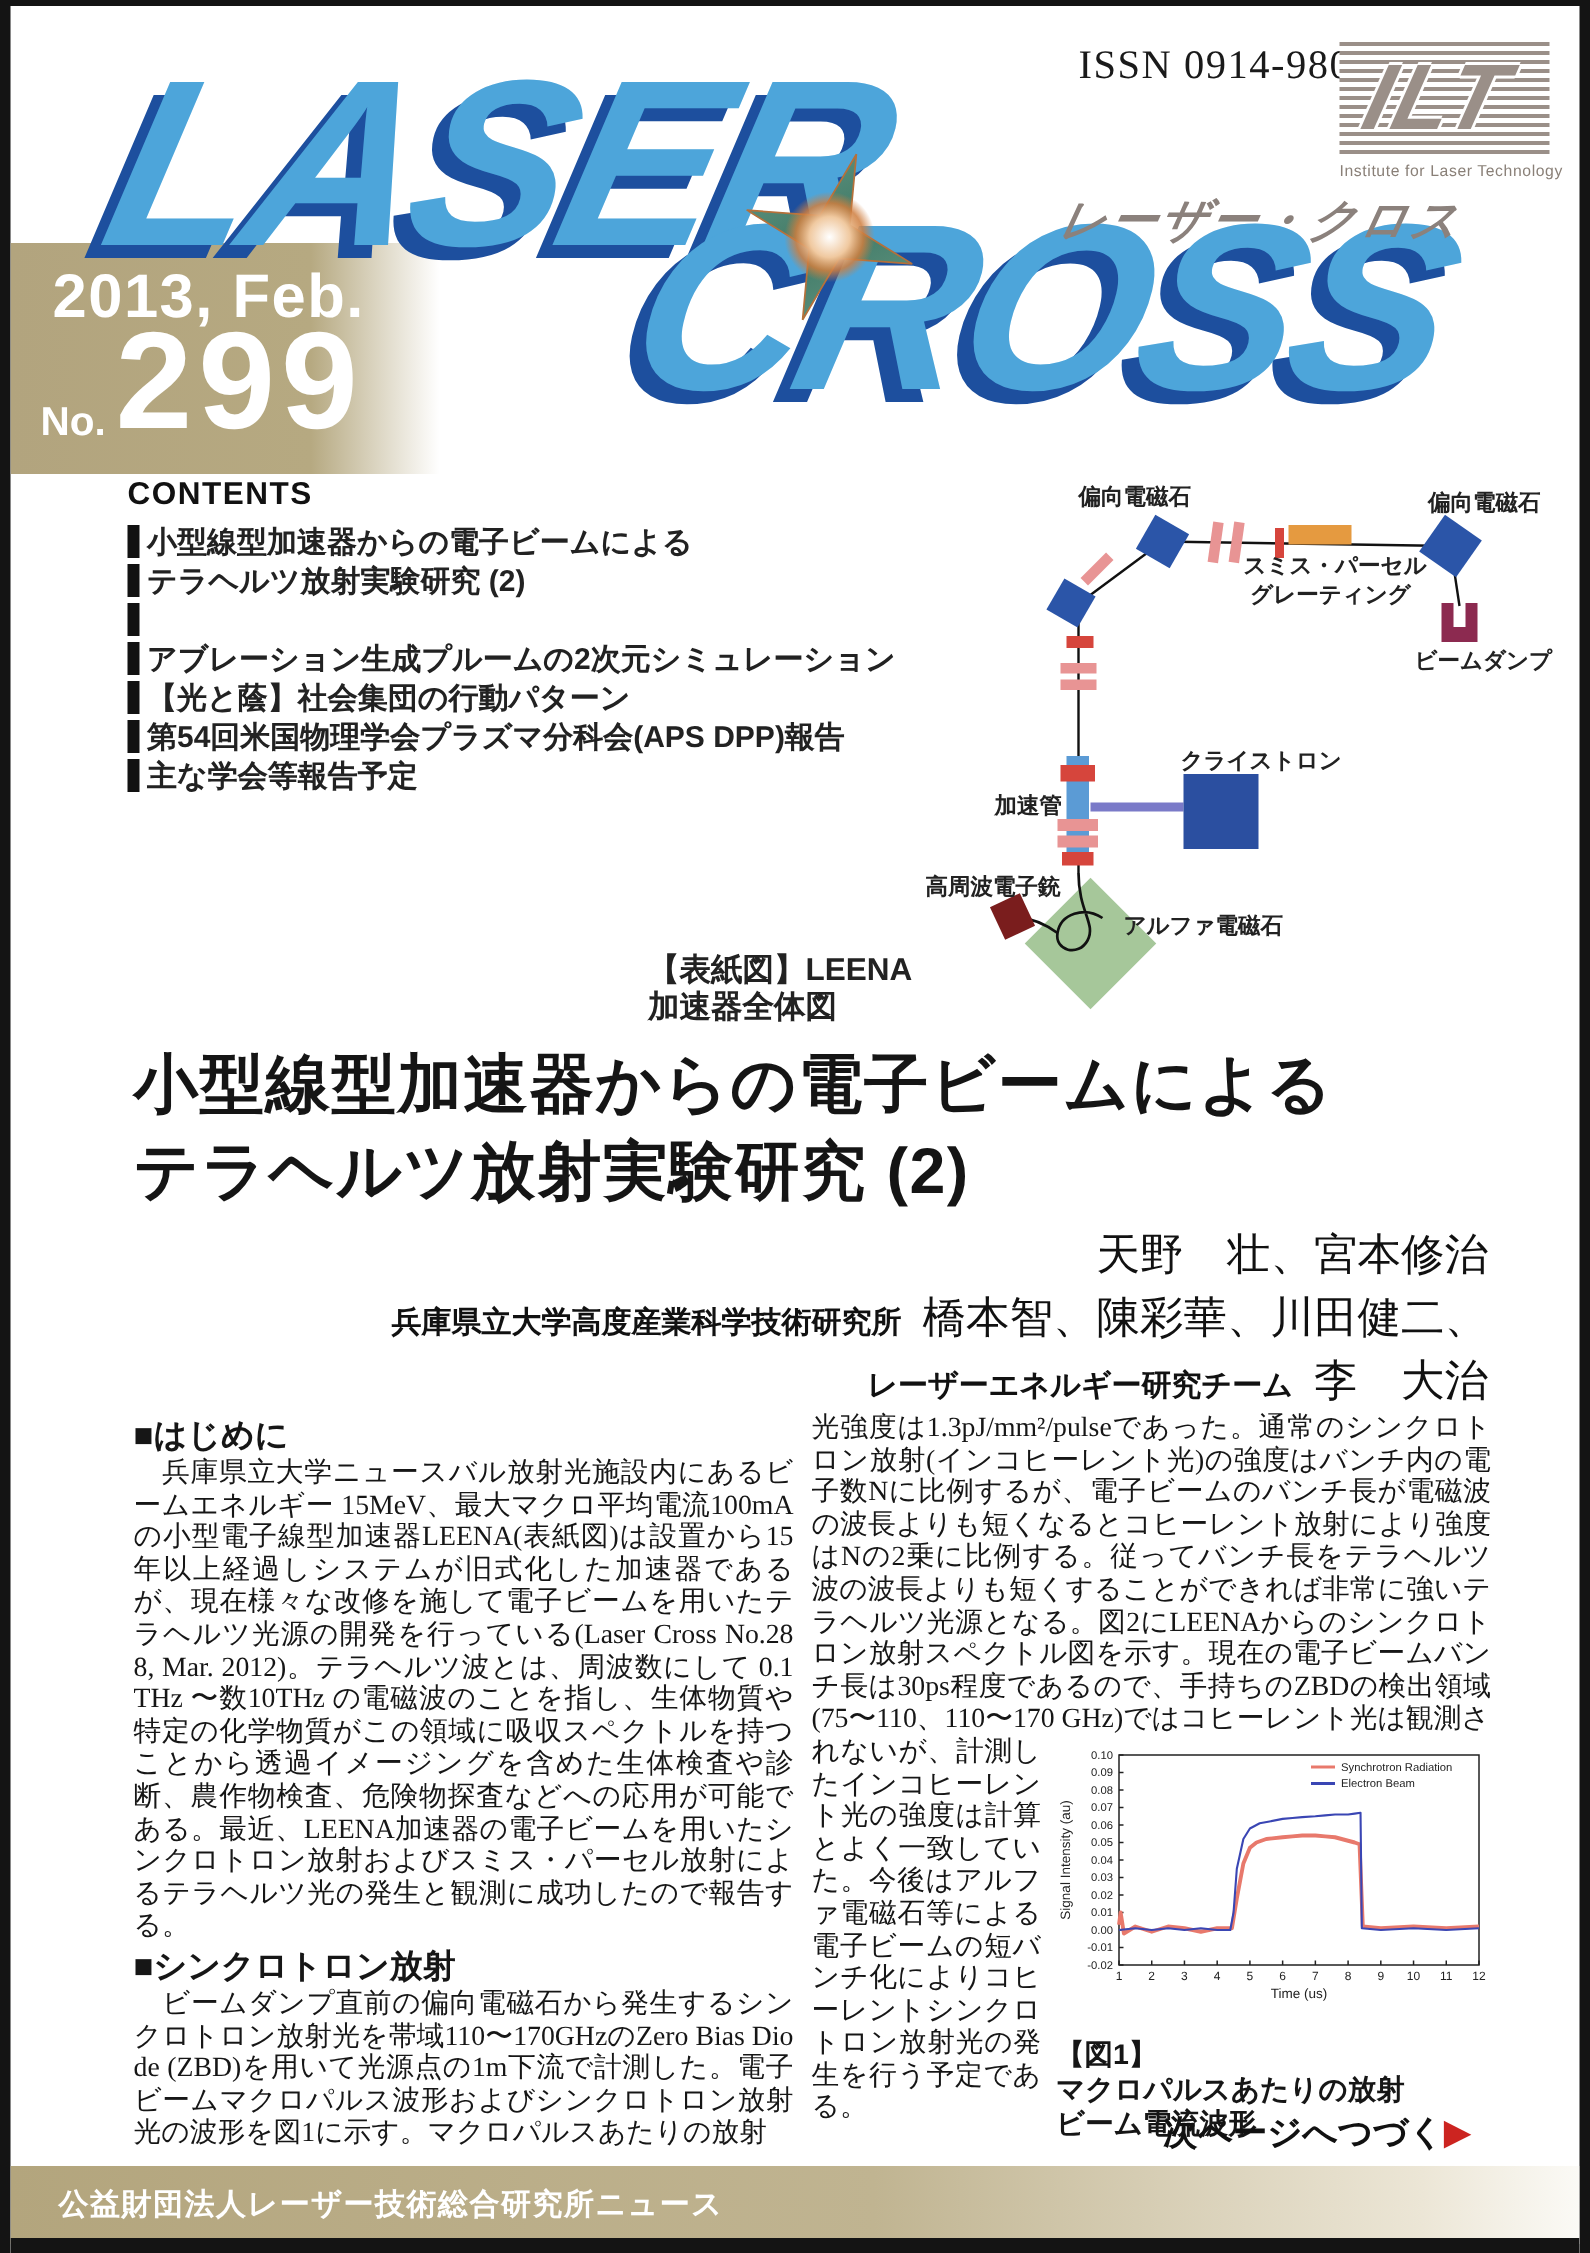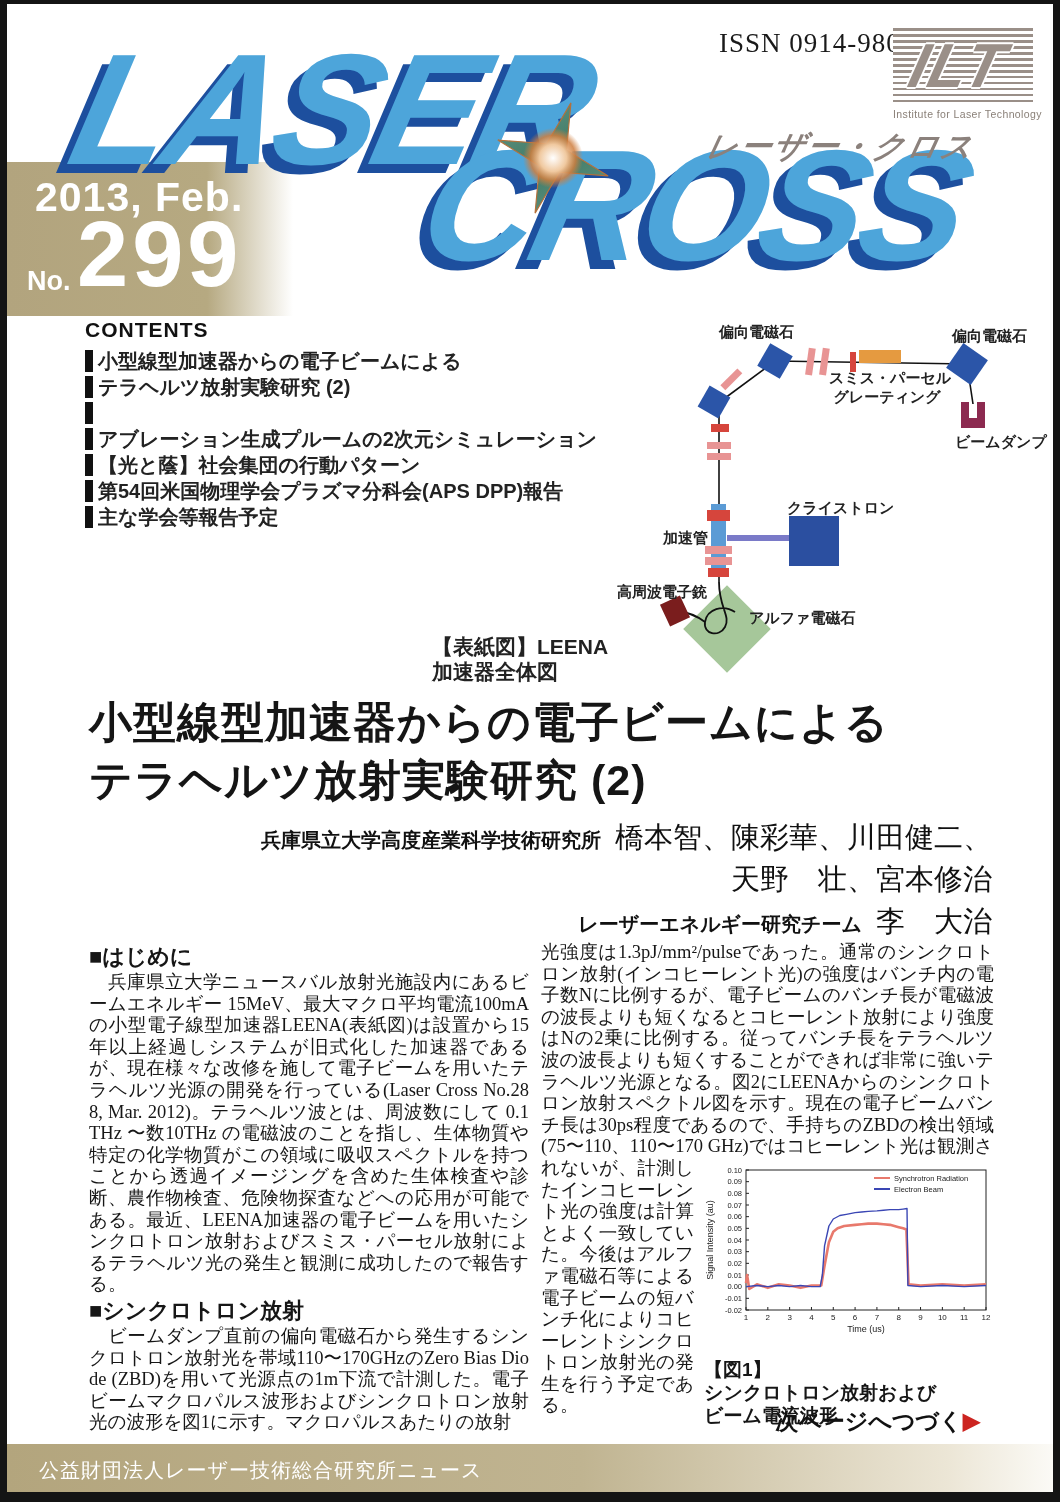--- a/index.html
+++ b/index.html
@@ -56,21 +56,21 @@
   .sec-head { font-family:"Liberation Sans","DejaVu Sans",sans-serif; font-size:22px; font-weight:900; line-height:30px; text-align:left; }
   .fig1 { float:right; width:290px; margin:4px 0 2px 10px; }
   .fig1-caption { font-family:"Liberation Sans","DejaVu Sans",sans-serif; font-size:19px; font-weight:700;
                   line-height:23px; margin-top:8px; text-align:left; word-break:keep-all; }
   .continue { position:absolute; right:72px; top:1402px; font-size:23px; font-weight:900;text-align:center; }
   .continue .arrow { color:#cc2420; font-size:24px; }
   
   .footer-bar { position:absolute; left:0; top:1440px; width:1046px; height:52px;
       background:linear-gradient(to right,#b3a57d 0%,#c0b491 55%,#ece6d6 90%,#fbfaf6 100%);
       line-height:52px; padding-left:32px; }
-  .footer-text { color:#fff; font-weight:400; font-size:20px; letter-spacing:1px; }
+  .footer-text { color:#fff; font-weight:700; font-size:20px; letter-spacing:1px; }
   .bottom-strip { position:absolute; left:0; top:1488px; width:1046px; height:10px; background:#141414; }
 </style>
 </head>
 <body>
 
 <div class="page">
 
   <div class="issn">ISSN  0914-9805</div>
 
   <div class="ilt-box">
@@ -180,41 +180,41 @@
       <rect x="182" y="202" width="50" height="50" fill="#2b4fa0"></rect>
 
       <rect x="57" y="285" width="22" height="24" transform="rotate(-25 68 297)" fill="#7a1d1d"></rect>
     </svg>
     <div class="d-label" style="left:112px; top:8px;">偏向電磁石</div>
     <div class="d-label" style="left:345px; top:12px;">偏向電磁石</div>
     <div class="d-label" style="left:222px; top:54px; width:116px; text-align:center;">
       <div>スミス・パーセル</div>
       <div>グレーティング</div>
     </div>
-    <div class="d-label" style="left:348px; top:118px;">ビームダンプ</div>
+    <div class="d-label" style="left:336px; top:118px;font-family:Liberation Mono, monospace;">ビームダンプ</div>
     <div class="d-label" style="left:180px; top:184px;">クライストロン</div>
     <div class="d-label" style="left:56px;  top:214px;">加速管</div>
     <div class="d-label" style="left:10px;  top:268px;">高周波電子銃</div>
     <div class="d-label" style="left:142px; top:294px;">アルファ電磁石</div>
   </div>
 
   <div class="cover-caption">
     <div>【表紙図】LEENA</div>
     <div>加速器全体図</div>
   </div>
 
   <div class="title title-1">小型線型加速器からの電子ビームによる</div>
   <div class="title title-2">テラヘルツ放射実験研究 (2)</div>
 
   <div class="authors">
     <div class="a-row">
+      <span class="a-names">天野　壮、宮本修治</span>
+    </div>
+    <div class="a-row">
       <span class="a-affil">兵庫県立大学高度産業科学技術研究所</span><span class="a-names">橋本智、陳彩華、川田健二、</span>
-    </div>
-    <div class="a-row">
-      <span class="a-names">天野　壮、宮本修治</span>
     </div>
     <div class="a-row">
       <span class="a-affil">レーザーエネルギー研究チーム</span><span class="a-names">李　大治</span>
     </div>
   </div>
 
   <div class="body">
     <div class="col col-left">
       <div class="sec-head">■はじめに</div>
       <div>　兵庫県立大学ニュースバル放射光施設内にあるビームエネルギー 15MeV、最大マクロ平均電流100mAの小型電子線型加速器LEENA(表紙図)は設置から15年以上経過しシステムが旧式化した加速器であるが、現在様々な改修を施して電子ビームを用いたテラヘルツ光源の開発を行っている(Laser Cross No.288, Mar. 2012)。テラヘルツ波とは、周波数にして 0.1THz 〜数10THz の電磁波のことを指し、生体物質や特定の化学物質がこの領域に吸収スペクトルを持つことから透過イメージングを含めた生体検査や診断、農作物検査、危険物探査などへの応用が可能である。最近、LEENA加速器の電子ビームを用いたシンクロトロン放射およびスミス・パーセル放射によるテラヘルツ光の発生と観測に成功したので報告する。</div>
@@ -279,21 +279,21 @@
             <text x="162" y="170" text-anchor="middle" font-size="9" font-family="Liberation Sans, sans-serif" fill="#222">Time (us)</text>
             <text x="9" y="78" text-anchor="middle" font-size="9" font-family="Liberation Sans, sans-serif" fill="#222" transform="rotate(-90 9 78)">Signal Intensity (au)</text>
             <polyline points="42,121.16666666666667 43.09090909090909,113 45.27272727272727,127 52.90909090909091,122.33333333333333 63.81818181818182,125.83333333333333 74.72727272727272,122.33333333333333 85.63636363636364,123.5 96.54545454545455,125.83333333333333 107.45454545454545,123.5 117.27272727272728,123.5 120.54545454545453,103.66666666666667 124.9090909090909,80.33333333333334 129.27272727272728,69.83333333333333 133.63636363636363,66.33333333333333 140.1818181818182,64 151.0909090909091,62.83333333333334 157.63636363636363,62.25 164.1818181818182,61.66666666666667 172.9090909090909,61.66666666666667 179.45454545454547,62.25 186,62.83333333333334 194.72727272727272,65.16666666666667 199.09090909090907,66.33333333333333 202.36363636363635,67.5 204.54545454545453,122.33333333333333 216.54545454545456,123.5 238.36363636363637,122.33333333333333 260.1818181818182,123.5 282,122.33333333333333" fill="none" stroke="#e8796c" stroke-width="2.6" stroke-linejoin="round"></polyline>
             <polyline points="42,124.66666666666666 52.90909090909091,123.5 63.81818181818182,124.66666666666666 74.72727272727272,123.5 85.63636363636364,124.66666666666666 96.54545454545455,123.5 107.45454545454545,124.66666666666666 116.18181818181819,124.66666666666666 118.36363636363636,113 120.54545454545453,83.83333333333333 124.9090909090909,64 129.27272727272728,57 135.8181818181818,53.5 142.36363636363637,52.333333333333336 151.0909090909091,50.583333333333336 157.63636363636363,50 164.1818181818182,49.416666666666664 172.9090909090909,48.833333333333336 179.45454545454547,48.25 186,47.666666666666664 194.72727272727272,47.666666666666664 199.09090909090907,47.083333333333336 203.01818181818183,46.49999999999999 203.8909090909091,123.5 216.54545454545456,124.66666666666666 238.36363636363637,123.5 260.1818181818182,124.66666666666666 282,123.5" fill="none" stroke="#3a46b4" stroke-width="1.4" stroke-linejoin="round"></polyline>
             <line x1="170" y1="16" x2="186" y2="16" stroke="#e8796c" stroke-width="2"></line>
             <text x="190" y="18.6" font-size="7.5" font-family="Liberation Sans, sans-serif" fill="#222">Synchrotron Radiation</text>
             <line x1="170" y1="27" x2="186" y2="27" stroke="#3a46b4" stroke-width="2"></line>
             <text x="190" y="29.6" font-size="7.5" font-family="Liberation Sans, sans-serif" fill="#222">Electron Beam</text>
           </svg>
         <div class="fig1-caption">
-          <div>【図1】シンクロトロン放射および</div>
+          <div>【図1】マクロパルスあたりの放射</div>
           <div>ビーム電流波形</div>
         </div>
       </div>
       <div>れないが、計測したインコヒーレント光の強度は計算とよく一致していた。今後はアルファ電磁石等による電子ビームの短バンチ化によりコヒーレントシンクロトロン放射光の発生を行う予定である。</div>
     </div>
   </div>
 
   <div class="continue">
     <span>次ページへつづく</span><span class="arrow">▶</span>
   </div>

